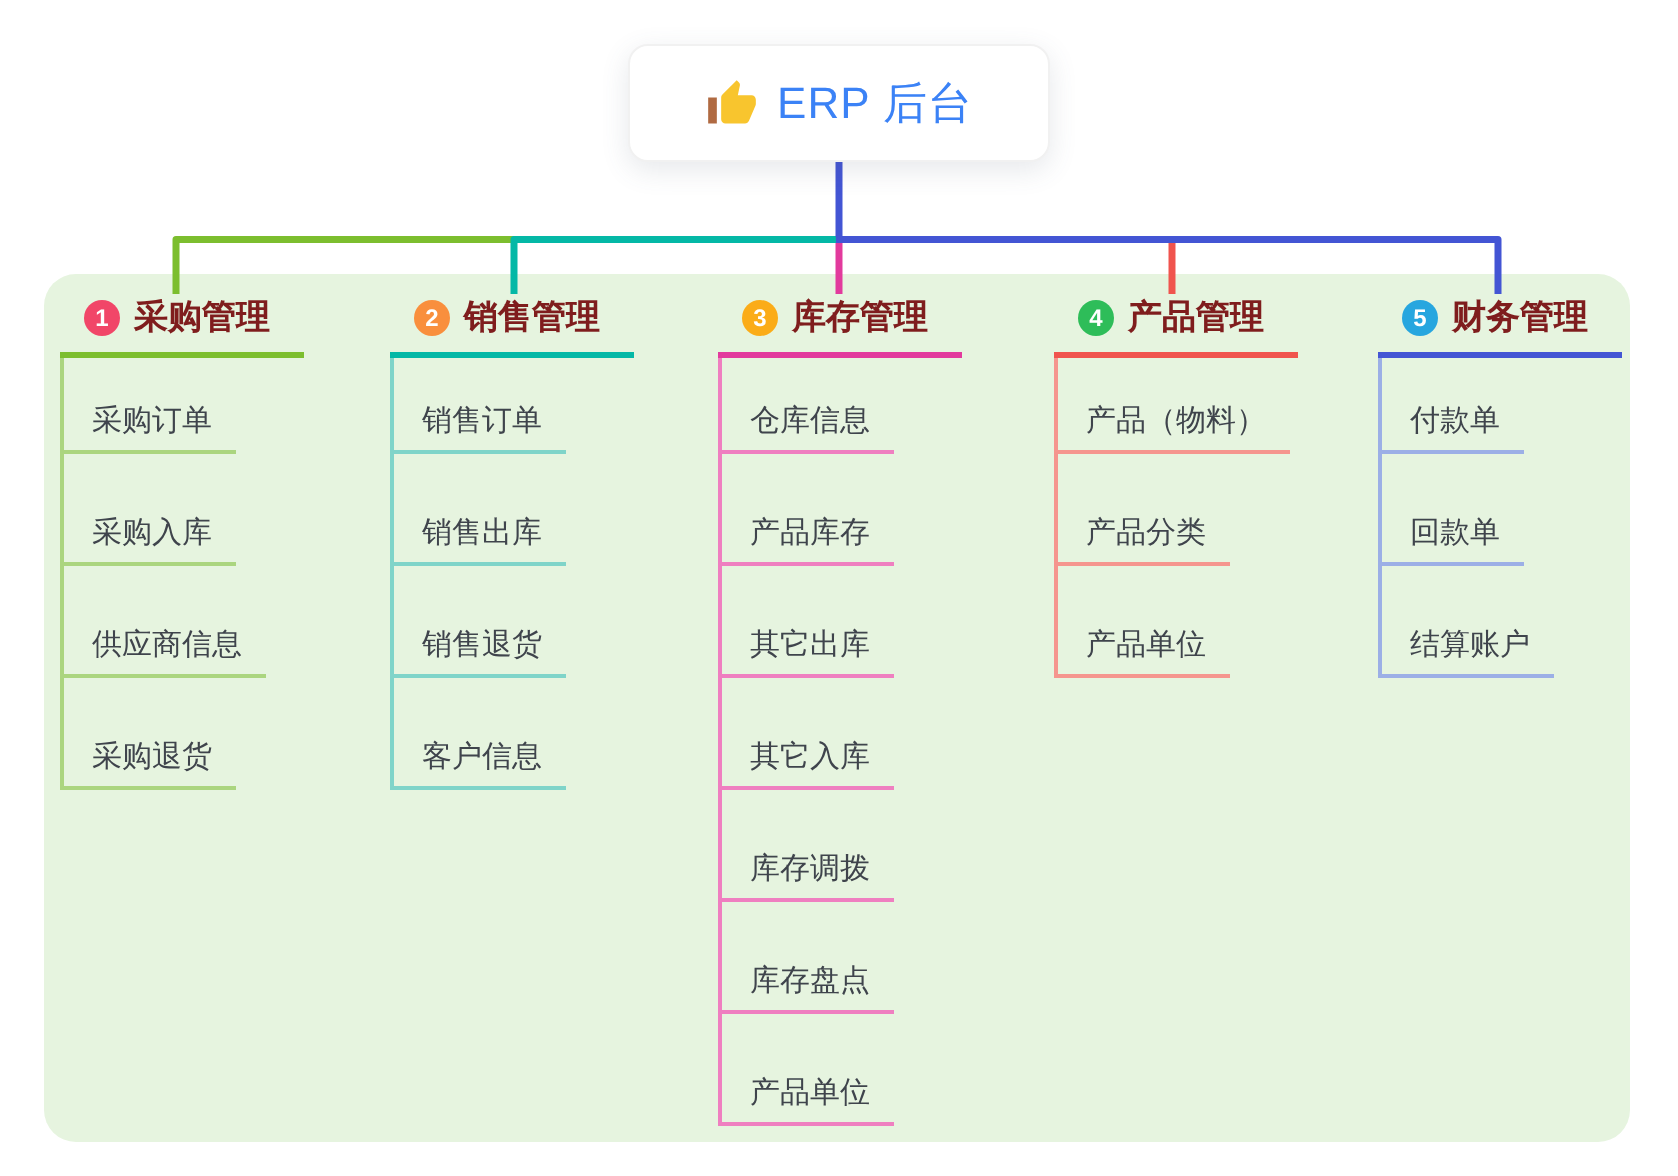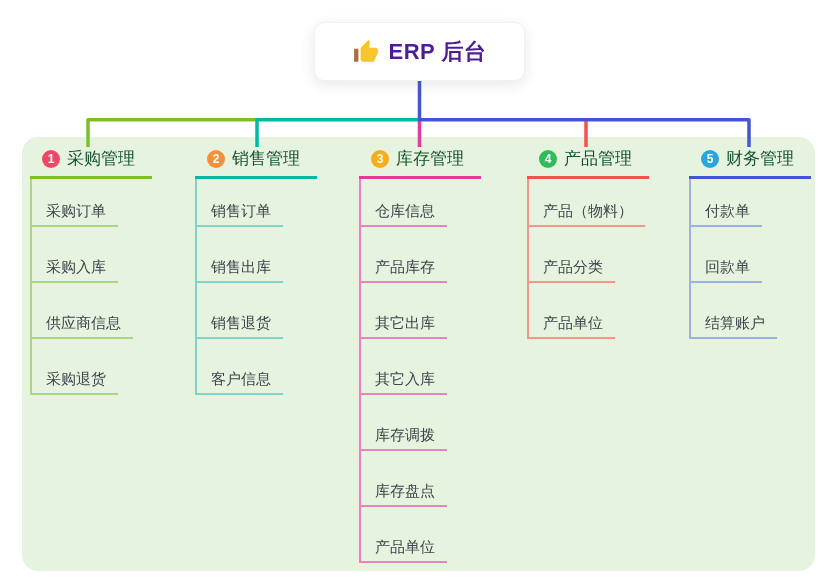--- a/index.html
+++ b/index.html
@@ -15,30 +15,30 @@
   .stroke-1{stroke:var(--a1,#7cbe2e);}
   .stroke-2{stroke:var(--a2,#04b8a6);}
   .stroke-3{stroke:var(--a3,#e23a9d);}
   .stroke-4{stroke:var(--a4,#f0544e);}
   .stroke-5{stroke:var(--a5,#4355d4);}
 
   
   .root-node{position:absolute;left:314px;top:22px;width:211px;height:59px;background:#fff;
     border:1px solid #f1f1f1;border-radius:10px;box-shadow:0 4px 14px rgba(80,90,110,.14);
     display:flex;align-items:center;justify-content:center;gap:10px;cursor:pointer;box-sizing:border-box;}
-  .root-title{font-size:22px;font-weight:700;color:#4c1d95;letter-spacing:.5px;}
+  .root-title{font-size:22px;font-weight:400;color:#3b82f6;letter-spacing:.5px;}
   .thumb-icon{width:26px;height:26px;flex:none;}
 
   
   .branch{position:absolute;top:146px;}
   .branch-header{display:flex;align-items:center;width:122px;box-sizing:border-box;
     padding:2px 0 6px 12px;border-bottom:3px solid var(--accent);cursor:pointer;}
   .badge{width:18px;height:18px;border-radius:50%;background:var(--badge);color:#fff;
     font-size:12px;font-weight:bold;line-height:18px;text-align:center;flex:none;margin-right:7px;}
-  .branch-title{font-size:17px;font-weight:400;color:#14532d;white-space:nowrap;line-height:22px;}
+  .branch-title{font-size:17px;font-weight:700;color:#7f1d1d;white-space:nowrap;line-height:22px;}
 
   .children{position:relative;width:max-content;}
   .children::before{content:"";position:absolute;left:0;top:0;bottom:0;width:2px;background:var(--light);}
   .child{width:max-content;white-space:nowrap;padding:32px 12px 7px 16px;border-bottom:2px solid var(--light);
     font-size:15px;line-height:15px;color:#3f444c;cursor:pointer;}
   .child:first-child{padding-top:24px;}
 
   .b1{left:30px;}  .b2{left:195px;}  .b3{left:359px;}  .b4{left:527px;}  .b5{left:689px;}
 </style>
 </head>

